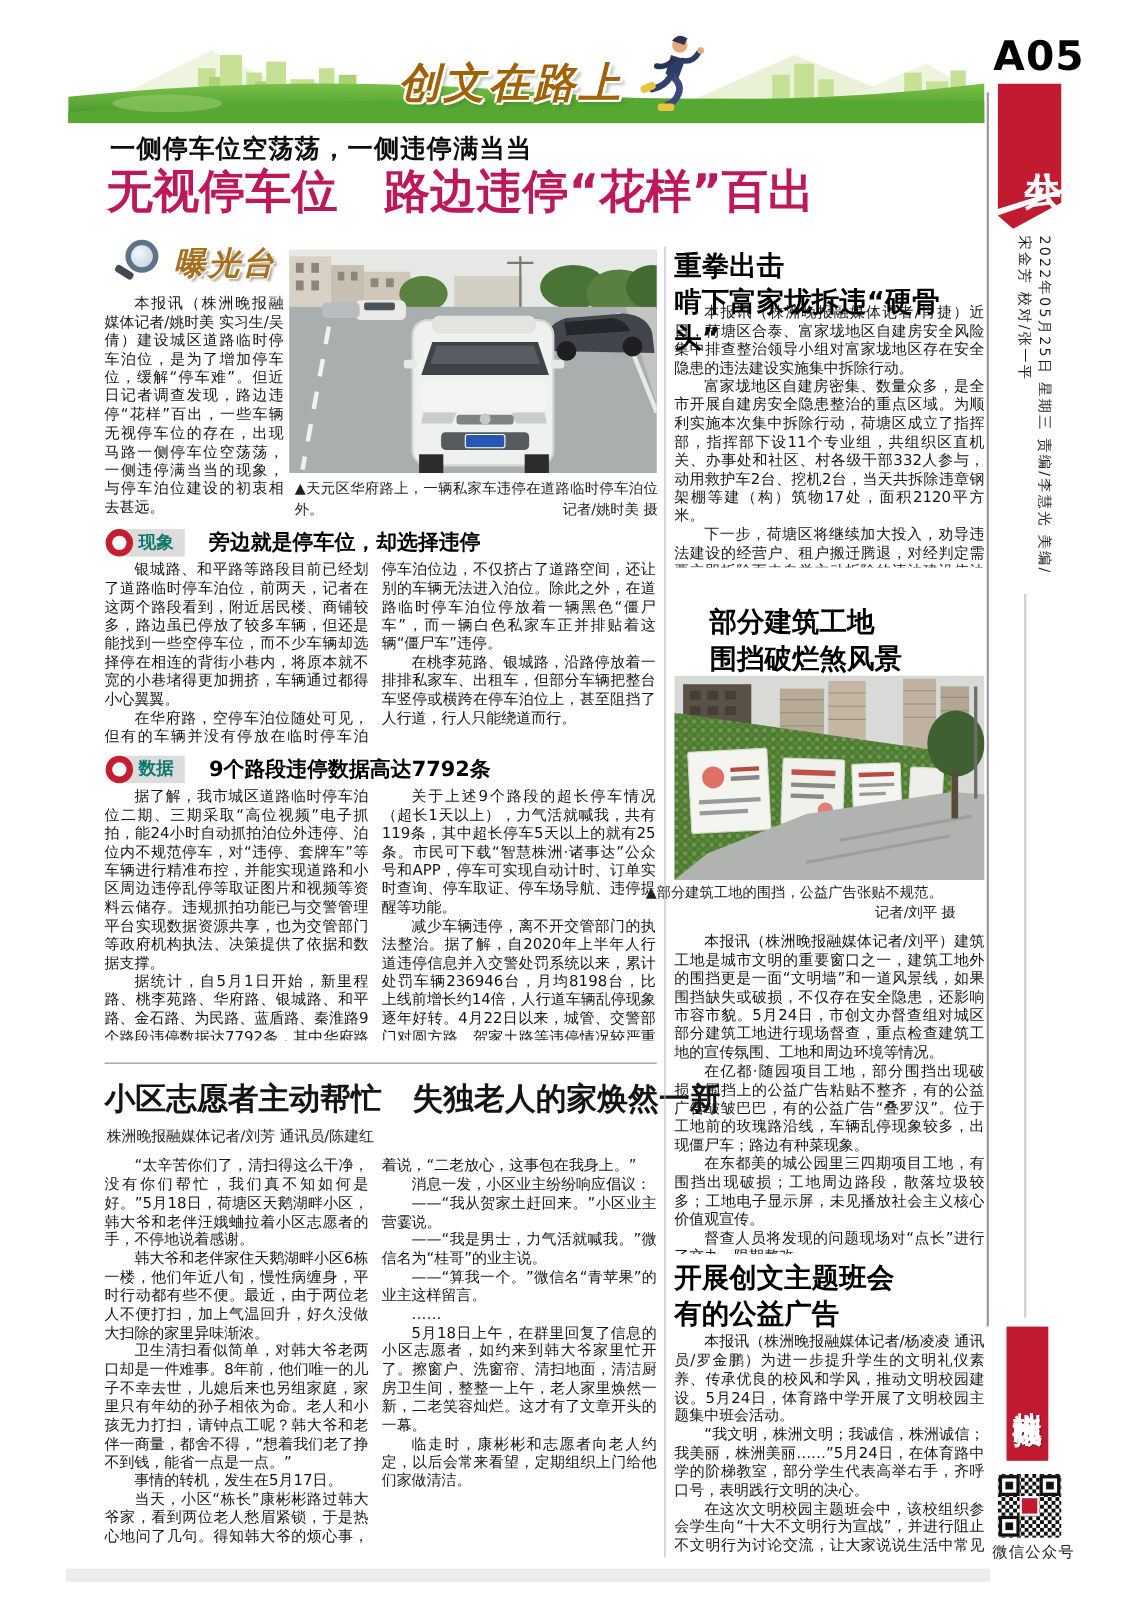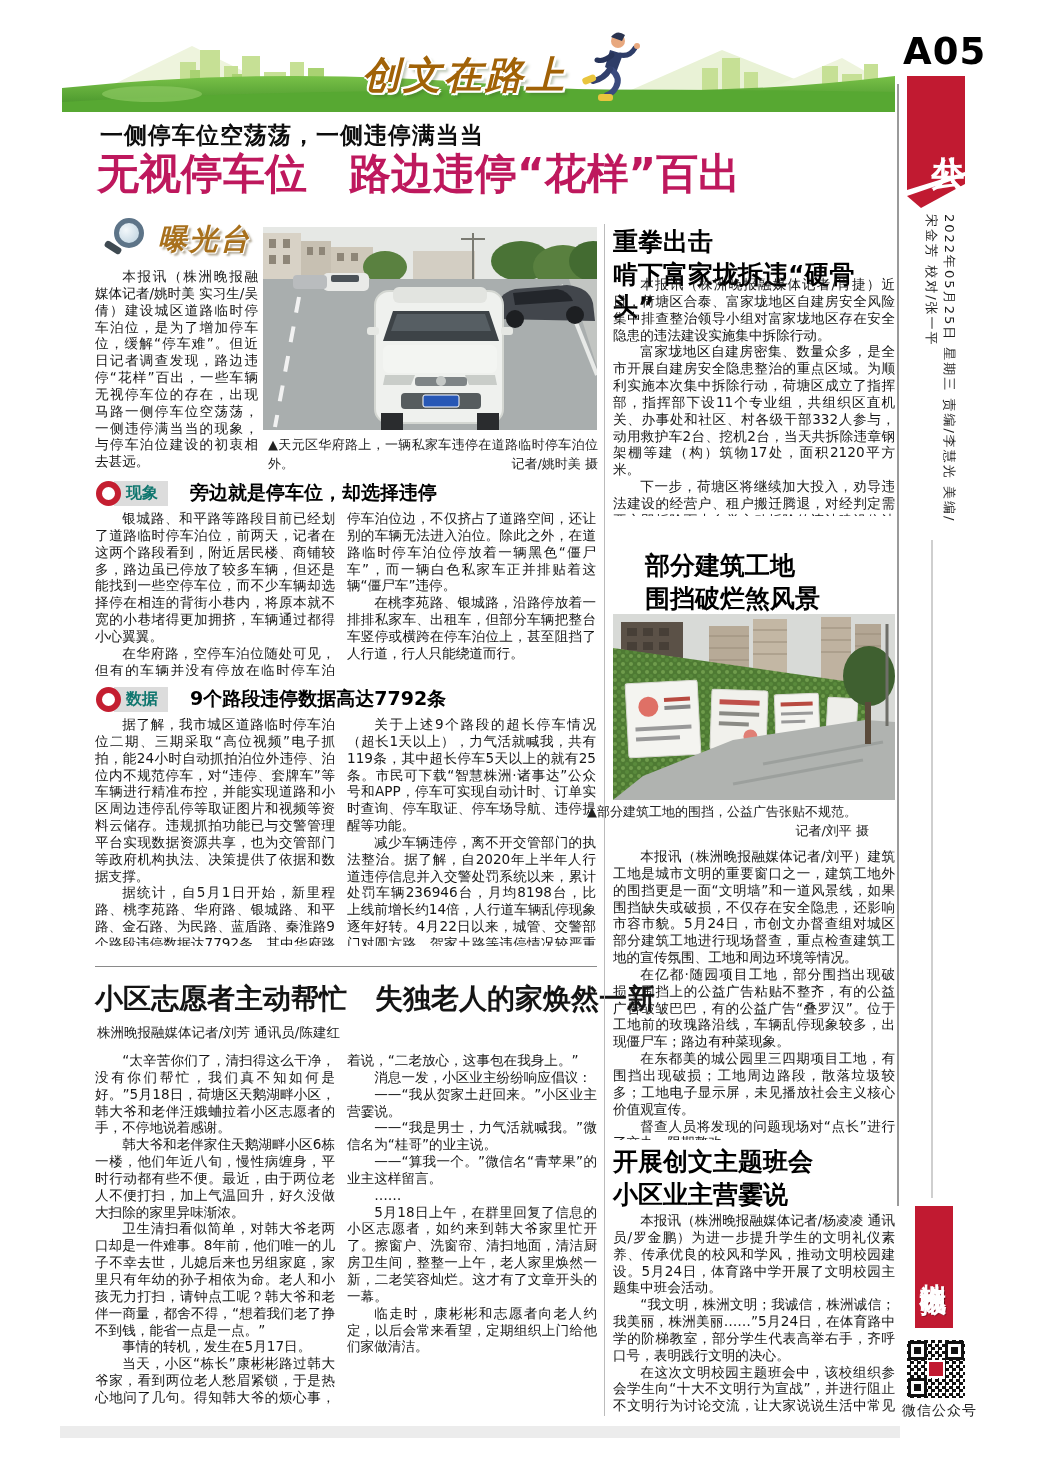--- a/index.html
+++ b/index.html
@@ -357,21 +357,21 @@
   </div>
   <div class="abs body-text" style="left:613px;top:848px;width:282px;height:292px;">
       <p>本报讯（株洲晚报融媒体记者/刘平）建筑工地是城市文明的重要窗口之一，建筑工地外的围挡更是一面“文明墙”和一道风景线，如果围挡缺失或破损，不仅存在安全隐患，还影响市容市貌。5月24日，市创文办督查组对城区部分建筑工地进行现场督查，重点检查建筑工地的宣传氛围、工地和周边环境等情况。</p>
       <p>在亿都·随园项目工地，部分围挡出现破损；围挡上的公益广告粘贴不整齐，有的公益广告皱皱巴巴，有的公益广告“叠罗汉”。位于工地前的玫瑰路沿线，车辆乱停现象较多，出现僵尸车；路边有种菜现象。</p>
       <p>在东都美的城公园里三四期项目工地，有围挡出现破损；工地周边路段，散落垃圾较多；工地电子显示屏，未见播放社会主义核心价值观宣传。</p>
       <p>督查人员将发现的问题现场对“点长”进行了交办，限期整改。</p>
     </div>
 
   <div class="abs rail-head" style="left:613px;top:1146px;width:282px;">
     <div>开展创文主题班会</div>
-    <div>小区业主营霎说</div>
+    <div>有的公益广告</div>
   </div>
   <div class="abs body-text" style="left:613px;top:1212px;width:282px;height:200px;">
       <p>本报讯（株洲晚报融媒体记者/杨凌凌 通讯员/罗金鹏）为进一步提升学生的文明礼仪素养、传承优良的校风和学风，推动文明校园建设。5月24日，体育路中学开展了文明校园主题集中班会活动。</p>
       <p>“我文明，株洲文明；我诚信，株洲诚信；我美丽，株洲美丽……”5月24日，在体育路中学的阶梯教室，部分学生代表高举右手，齐呼口号，表明践行文明的决心。</p>
       <p>在这次文明校园主题班会中，该校组织参会学生向“十大不文明行为宣战”，并进行阻止不文明行为讨论交流，让大家说说生活中常见的不文明行为。</p>
     </div>
 
   <div class="abs" style="left:60px;top:1426px;width:840px;height:12px;background:#ececec;"></div>
 </div>
 

